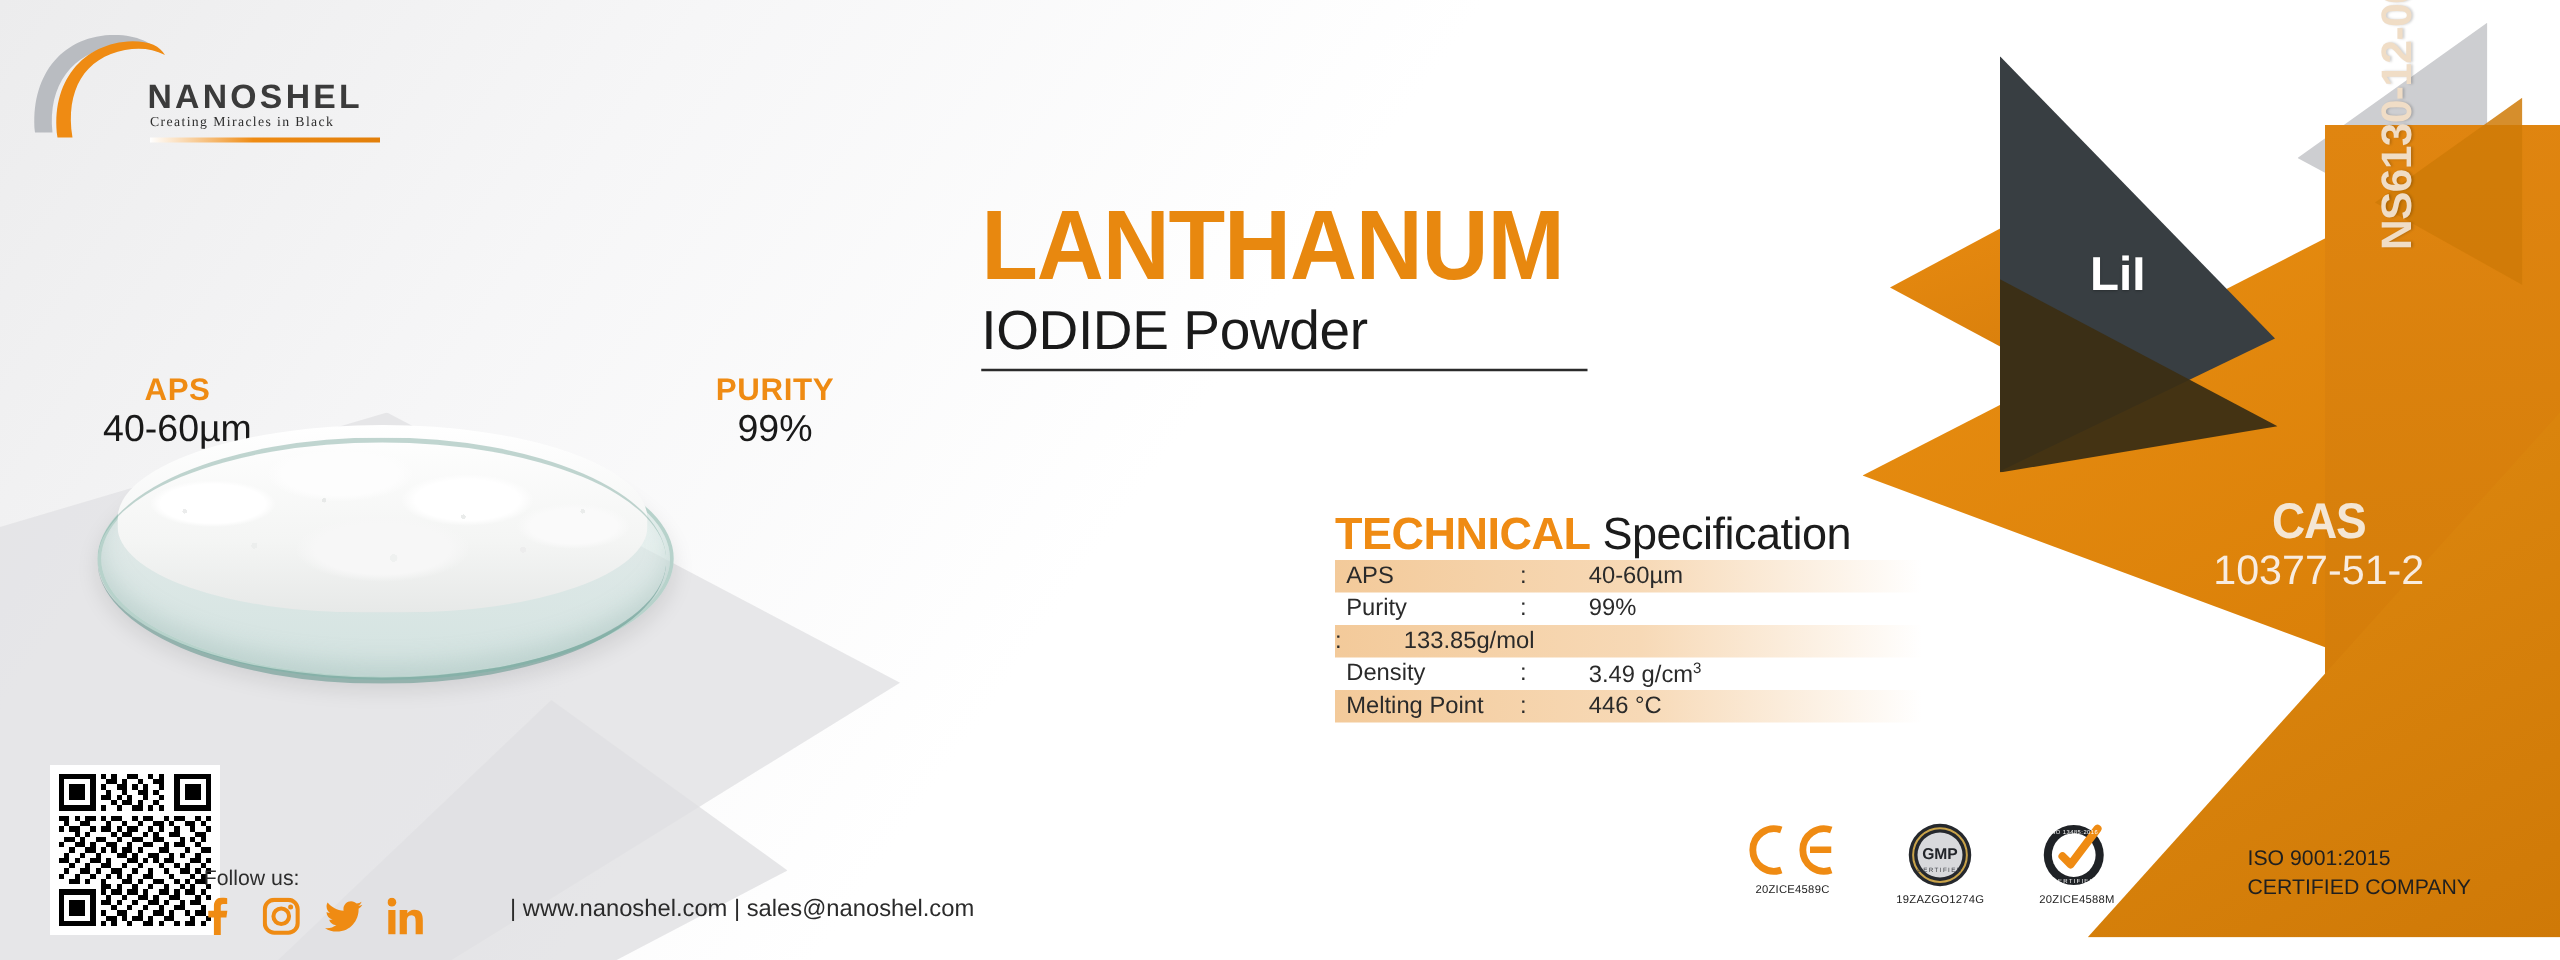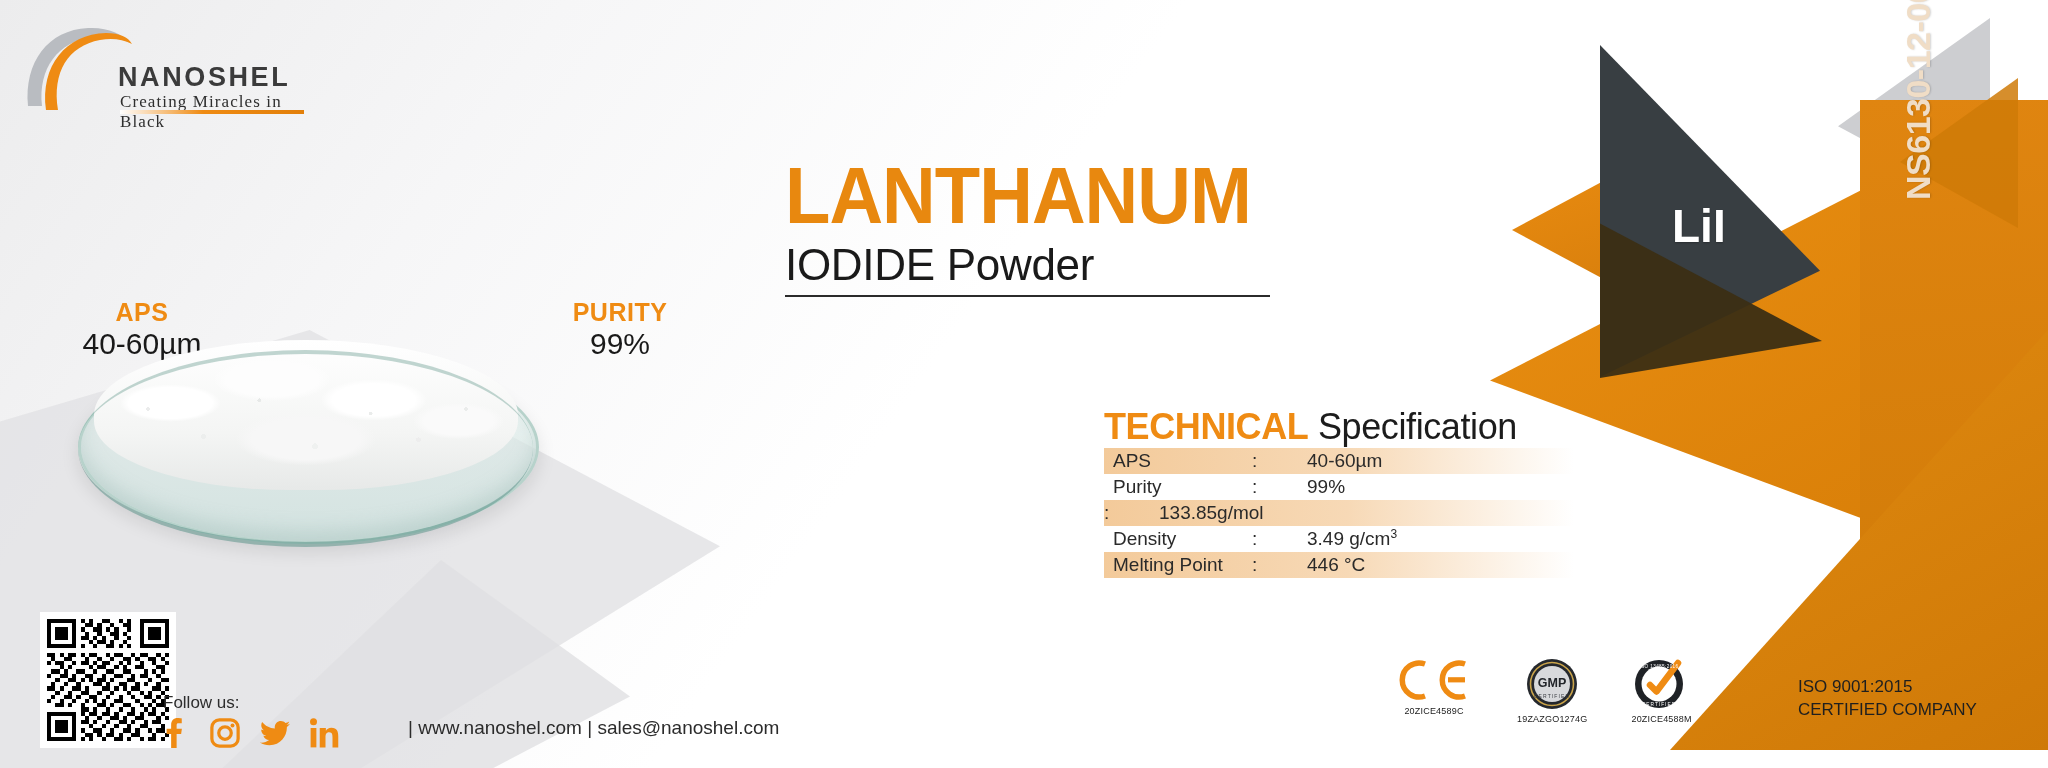--- a/index.html
+++ b/index.html
@@ -76,21 +76,21 @@
   #logo{position:absolute;left:22px;top:18px;width:300px;height:94px;}
   #logo svg{position:absolute;left:0;top:0;}
   .logo-name{
     position:absolute;left:96px;top:44px;
     font-family:"Liberation Sans",sans-serif;
     font-size:27px;letter-spacing:2.6px;color:#3b3b3b;font-weight:700;
   }
   .logo-tag{
     position:absolute;left:98px;top:74px;
     font-family:"Liberation Serif",serif;
-    font-size:17px;letter-spacing:1.1px;color:#2e2e2e;
+    font-size:11px;letter-spacing:1.1px;color:#2e2e2e;
   }
   .logo-rule{
     position:absolute;left:98px;top:92px;width:184px;height:4px;
     background:linear-gradient(90deg,#ffffff 0%,#ef8b13 45%,#e27f0a 100%);
   }
 
   
   #dish{position:absolute;left:78px;top:332px;width:455px;height:215px;}
   .dish-glass{
     position:absolute;left:0;top:18px;width:455px;height:188px;
@@ -150,40 +150,40 @@
     letter-spacing:-1px;transform:scaleX(.94);transform-origin:left center;
     font-family:"Liberation Sans",sans-serif;
   }
   .title-sub{
     font-size:44px;color:#1a1a1a;line-height:1.18;margin-top:6px;font-weight:400;
     letter-spacing:-.3px;
   }
   .title-rule{width:485px;height:2px;background:#2b2b2b;margin-top:4px;}
 
   
-  #spec{position:absolute;left:1068px;top:408px;width:470px;margin-left:36px;}
+  #spec{position:absolute;left:1068px;top:408px;width:470px;}
   .spec-head{font-size:36px;line-height:1.05;letter-spacing:-.4px;white-space:nowrap;}
   .spec-head .t1{color:#ef8b13;font-weight:bold;}
   .spec-head .t2{color:#1c1c1c;font-weight:400;}
   .spec-table{margin-top:2px;}
   .spec-row{
     display:flex;align-items:center;height:26px;font-size:19px;color:#2a2a2a;
   }
   .spec-row.alt{
     background:linear-gradient(90deg,#f3ca9a 0%,#f7d9b6 52%,rgba(247,217,182,0) 100%);
   }
   .spec-label{width:148px;padding-left:9px;box-sizing:border-box;}
   .spec-colon{width:55px;}
   .spec-value{flex:1;}
   .sup{font-size:12px;vertical-align:super;}
 
   
   #formula{
     position:absolute;left:1672px;top:199px;
-    font-size:46px;font-weight:bold;color:#ffffff;letter-spacing:0px;
+    font-size:38px;font-weight:bold;color:#ffffff;letter-spacing:0px;
     text-shadow:0 1px 2px rgba(0,0,0,.25);
     text-align:center;
   }
   #cas-block{position:absolute;left:1740px;top:398px;text-align:center;width:230px;}
   .cas-word{
     font-size:40px;font-weight:bold;color:#f4e6d4;line-height:.95;
     letter-spacing:-1px;transform:scaleX(.92);transform-origin:center;
   }
   .cas-num{font-size:33px;color:#f8ece0;line-height:1.12;margin-top:2px;}
   #prodcode{
@@ -294,20 +294,24 @@
         <span class="spec-label">Melting Point</span>
         <span class="spec-colon">:</span>
         <span class="spec-value">446 °C</span>
       </div>
 
     </div>
   </div>
 
   <div id="formula">LiI</div>
 
+  <div id="cas-block">
+    <div class="cas-word">CAS</div>
+    <div class="cas-num">10377-51-2</div>
+  </div>
 
   <div id="prodcode">NS6130-12-001044</div>
 
   <div id="qr">
     <svg width="122" height="122" viewBox="0 0 29 29" shape-rendering="crispEdges">
       <rect width="29" height="29" fill="#fff"></rect>
       <g fill="#000">
         <rect x="0" y="0" width="7" height="1"></rect>
           <rect x="0" y="6" width="7" height="1"></rect>
         <rect x="0" y="0" width="1" height="7"></rect>

